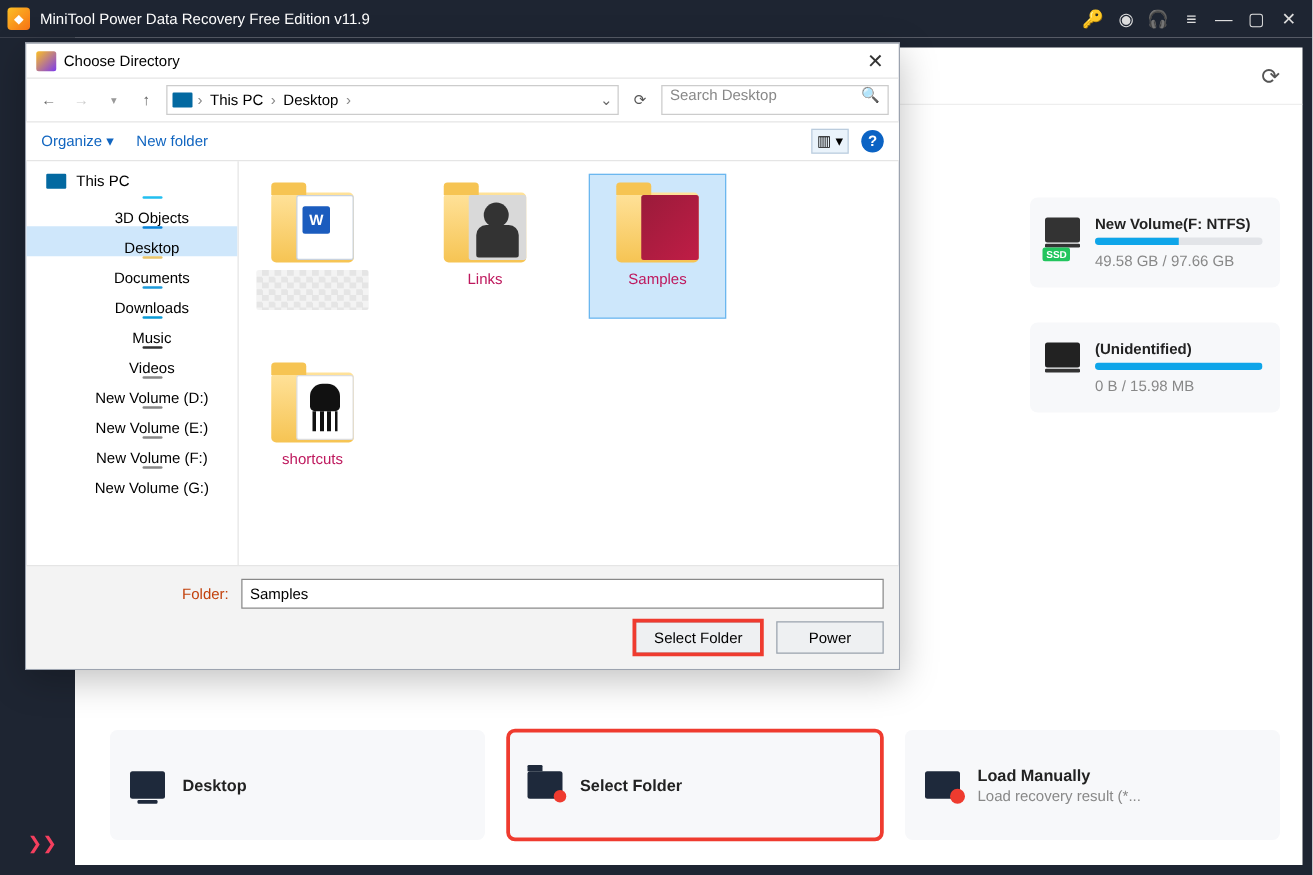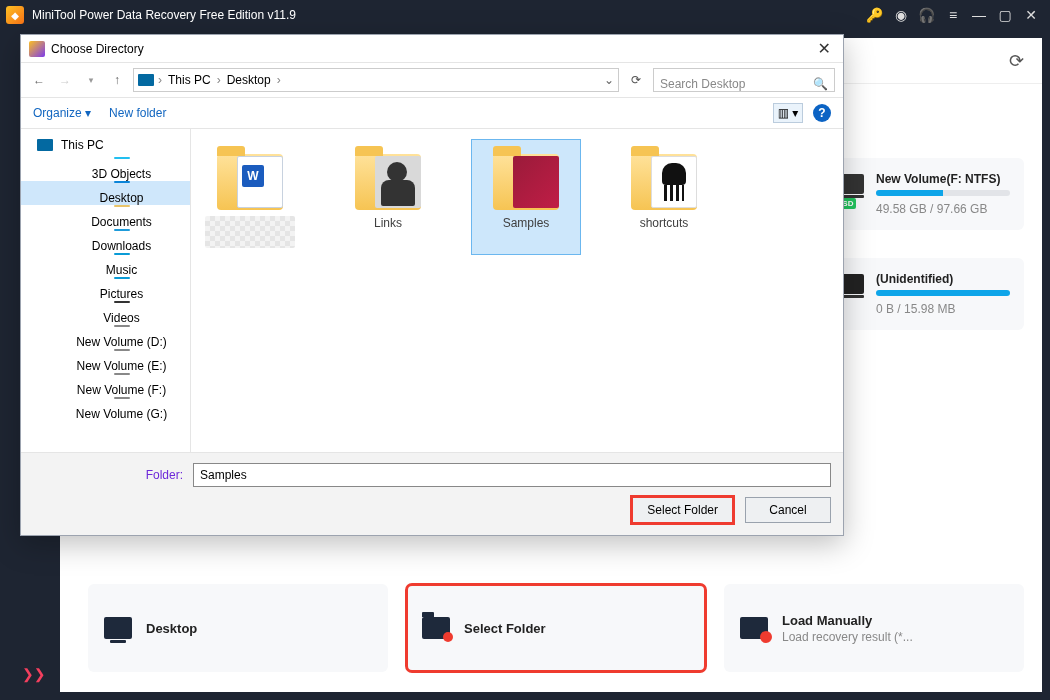--- a/index.html
+++ b/index.html
@@ -44,33 +44,33 @@
 .bicn-desktop::after{content:"";position:absolute;left:6px;right:6px;bottom:-4px;height:3px;background:#1e293b;border-radius:1px;}
 .bicn-recycle{border:3px solid #1e293b;border-radius:3px;}
 .bicn-recycle::before{content:"";position:absolute;left:3px;right:3px;top:-6px;height:3px;background:#ef3b2f;}
 .bicn-folder{background:#1e293b;border-radius:2px;}
 .bicn-folder::before{content:"";position:absolute;left:0;top:-5px;width:12px;height:5px;background:#1e293b;border-radius:1px 1px 0 0;}
 .bicn-folder::after{content:"";position:absolute;right:-3px;bottom:-3px;width:10px;height:10px;border-radius:50%;background:#ef3b2f;}
 .bicn-load{background:#1e293b;border-radius:2px;}
 .bicn-load::after{content:"";position:absolute;right:-4px;bottom:-4px;width:12px;height:12px;border-radius:50%;background:#ef3b2f;}
 
 
-.dialog{position:absolute;left:20px;top:34px;width:824px;height:502px;background:#fff;border:1px solid #9ca3af;box-shadow:0 8px 28px rgba(0,0,0,.25);z-index:50;display:flex;flex-direction:column;font-size:12px;}
+.dialog{position:absolute;left:20px;top:34px;width:700px;height:502px;background:#fff;border:1px solid #9ca3af;box-shadow:0 8px 28px rgba(0,0,0,.25);z-index:50;display:flex;flex-direction:column;font-size:12px;}
 .dlg-title{height:28px;display:flex;align-items:center;padding:0 8px;border-bottom:1px solid #e5e5e5;}
 .dlg-title .ticn{width:16px;height:16px;margin-right:6px;background:linear-gradient(135deg,#fbbf24,#7c3aed);border-radius:2px;}
 .dlg-title .x{margin-left:auto;font-size:16px;cursor:pointer;padding:0 4px;color:#333;}
 .dlg-nav{height:34px;display:flex;align-items:center;padding:0 8px;gap:6px;}
 .dlg-nav .nbtn{width:20px;height:20px;display:flex;align-items:center;justify-content:center;color:#666;cursor:pointer;}
 .addr{flex:1;height:24px;border:1px solid #ccc;display:flex;align-items:center;padding:0 4px;gap:4px;}
 .addr .pcicn{width:16px;height:12px;background:#0369a1;border-radius:1px;}
 .addr .crumb{padding:0 2px;cursor:pointer;}
 .addr .sep{color:#888;}
 .addr .dd{margin-left:auto;color:#666;cursor:pointer;}
 .reload{width:22px;height:22px;display:flex;align-items:center;justify-content:center;border:1px solid transparent;cursor:pointer;color:#555;}
-.search{width:182px;height:24px;border:1px solid #ccc;display:flex;align-items:flex-end;padding:0 6px;color:#888;}
+.search{width:182px;height:24px;border:1px solid #ccc;display:flex;align-items:flex-start;padding:0 6px;color:#888;}
 .search .sicn{margin-left:auto;}
 .dlg-tool{height:32px;border-top:1px solid #e5e5e5;border-bottom:1px solid #e5e5e5;display:flex;align-items:center;padding:0 12px;gap:18px;background:#fff;}
 .dlg-tool .org{color:#1266c0;cursor:pointer;}
 .dlg-tool .nf{color:#1266c0;cursor:pointer;}
 .dlg-tool .rhs{margin-left:auto;display:flex;align-items:center;gap:10px;}
 .viewbtn{width:30px;height:20px;border:1px solid #bcd;background:#eaf3fb;display:flex;align-items:center;justify-content:center;cursor:pointer;}
 .help{width:18px;height:18px;border-radius:50%;background:#0b63c4;color:#fff;font-weight:bold;display:flex;align-items:center;justify-content:center;font-size:12px;cursor:pointer;}
 .dlg-body{flex:1;display:flex;min-height:0;}
 .tree{width:170px;border-right:1px solid #e5e5e5;overflow-y:auto;padding:4px 0;}
 .tree .node{height:24px;display:flex;align-items:center;padding-left:16px;gap:8px;cursor:pointer;white-space:nowrap;}
@@ -96,25 +96,25 @@
 .ov{position:absolute;right:6px;top:10px;bottom:2px;width:46px;border-radius:2px;}
 .ov.word{background:#fff;border:1px solid #c8d2df;}
 .ov.word::after{content:"W";position:absolute;left:4px;top:8px;width:22px;height:22px;background:#1b5cbe;color:#fff;font-weight:bold;display:flex;align-items:center;justify-content:center;border-radius:2px;}
 .ov.person{background:#d9d9d9;}
 .ov.person::before{content:"";position:absolute;left:12px;top:6px;width:20px;height:20px;border-radius:50%;background:#333;}
 .ov.person::after{content:"";position:absolute;left:6px;top:24px;right:6px;bottom:2px;border-radius:8px 8px 2px 2px;background:#333;}
 .ov.indd{background:linear-gradient(135deg,#9a1b3a,#c01d46);}
 .ov.skull{background:#fff;border:1px solid #ddd;}
 .ov.skull::before{content:"";position:absolute;left:10px;top:6px;width:24px;height:22px;border-radius:10px 10px 4px 4px;background:#111;}
 .ov.skull::after{content:"";position:absolute;left:12px;top:28px;width:20px;height:16px;background:repeating-linear-gradient(90deg,#111 0 3px,transparent 3px 6px);}
-.flabel{font-size:12px;color:#404040;text-align:center;}
+.flabel{font-size:12px;color:#be185d;text-align:center;}
 .pix{width:90px;height:32px;background:repeating-conic-gradient(#e5e5e5 0 25%,#f3f3f3 0 50%) 0 0/10px 10px;border-radius:2px;}
 .dlg-foot{border-top:1px solid #e5e5e5;background:#f3f3f3;padding:10px 12px 12px;}
 .frow{display:flex;align-items:center;gap:10px;margin-bottom:10px;}
-.frow label{width:150px;text-align:right;color:#6d28d9;}
+.frow label{width:150px;text-align:right;color:#c2410c;}
 .frow input{flex:1;height:24px;border:1px solid #888;padding:0 6px;font-size:12px;}
 .btnrow{display:flex;justify-content:flex-end;gap:12px;}
 .btn{height:26px;min-width:86px;padding:0 14px;border:1px solid #9aa2ad;background:#eef0f2;cursor:pointer;font-size:12px;}
 .btn.primary{outline:3px solid #ef3b2f;outline-offset:-1px;}
 </style>
 </head>
 <body>
 
 <div class="app-titlebar">
   <span class="logo">◆</span>
@@ -238,24 +238,20 @@
         </div>
         <div class="node lvl2">
           <span class="ticon dl"></span>
           <span>Downloads</span>
         </div>
         <div class="node lvl2">
           <span class="ticon mus"></span>
           <span>Music</span>
         </div>
         <div class="node lvl2">
-          <span class="ticon pic"></span>
-          <span>Pictures</span>
-        </div>
-        <div class="node lvl2">
           <span class="ticon vid"></span>
           <span>Videos</span>
         </div>
         <div class="node lvl2">
           <span class="ticon drv"></span>
           <span>New Volume (D:)</span>
         </div>
         <div class="node lvl2">
           <span class="ticon drv"></span>
           <span>New Volume (E:)</span>
@@ -303,16 +299,16 @@
     </div>
   </div>
 
   <div class="dlg-foot">
     <div class="frow">
       <label>Folder:</label>
       <input type="text" value="Samples" style="">
     </div>
     <div class="btnrow">
       <button class="btn primary">Select Folder</button>
-      <button class="btn">Cancel</button>
+      <button class="btn">Power</button>
     </div>
   </div>
 </div>
 
 </body></html>

